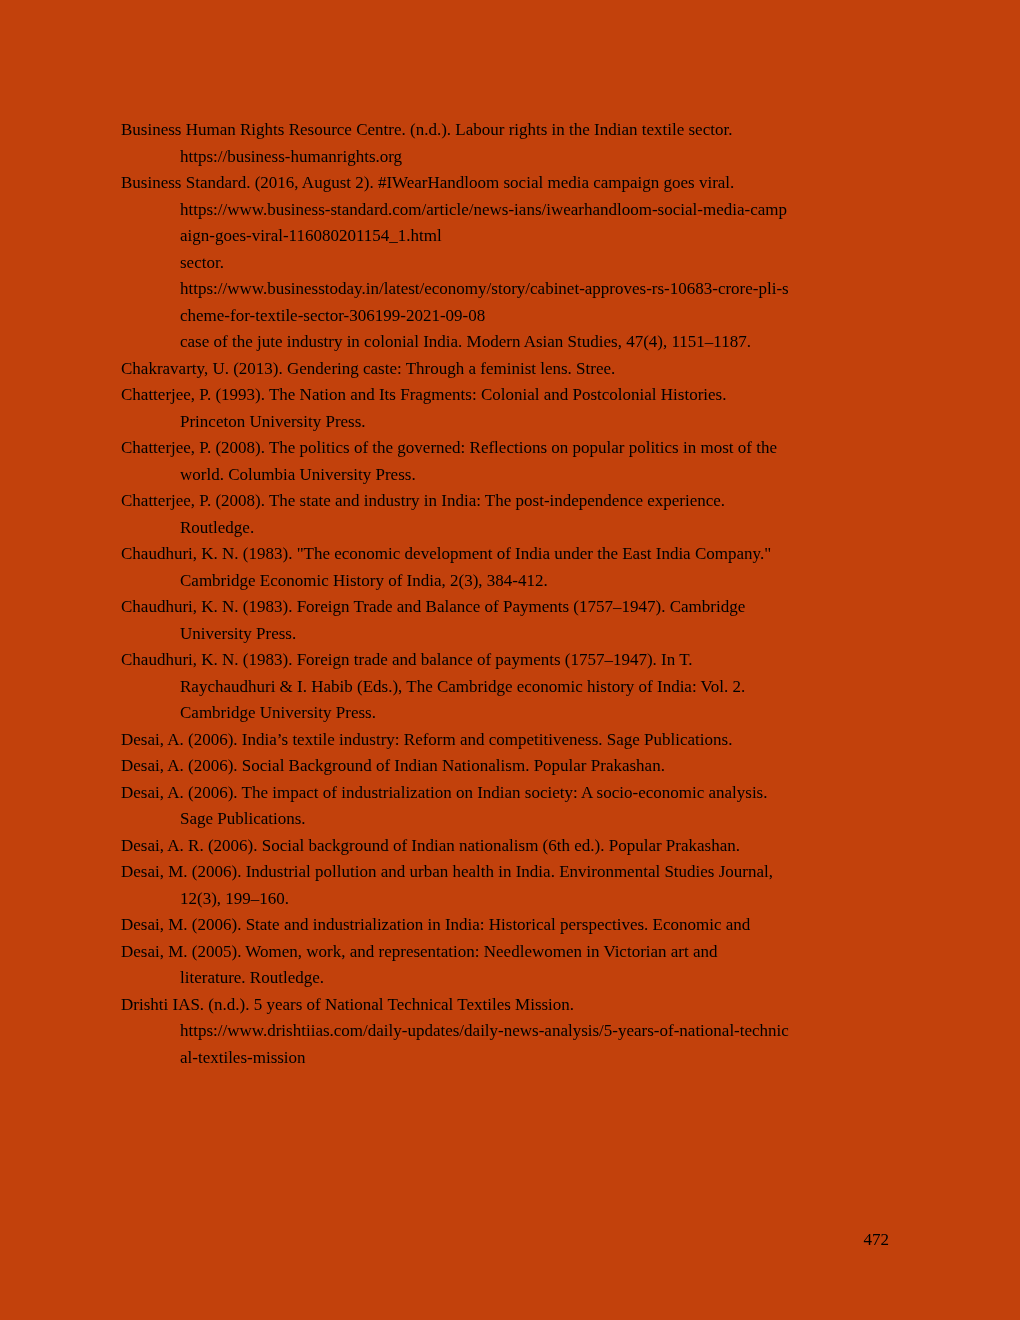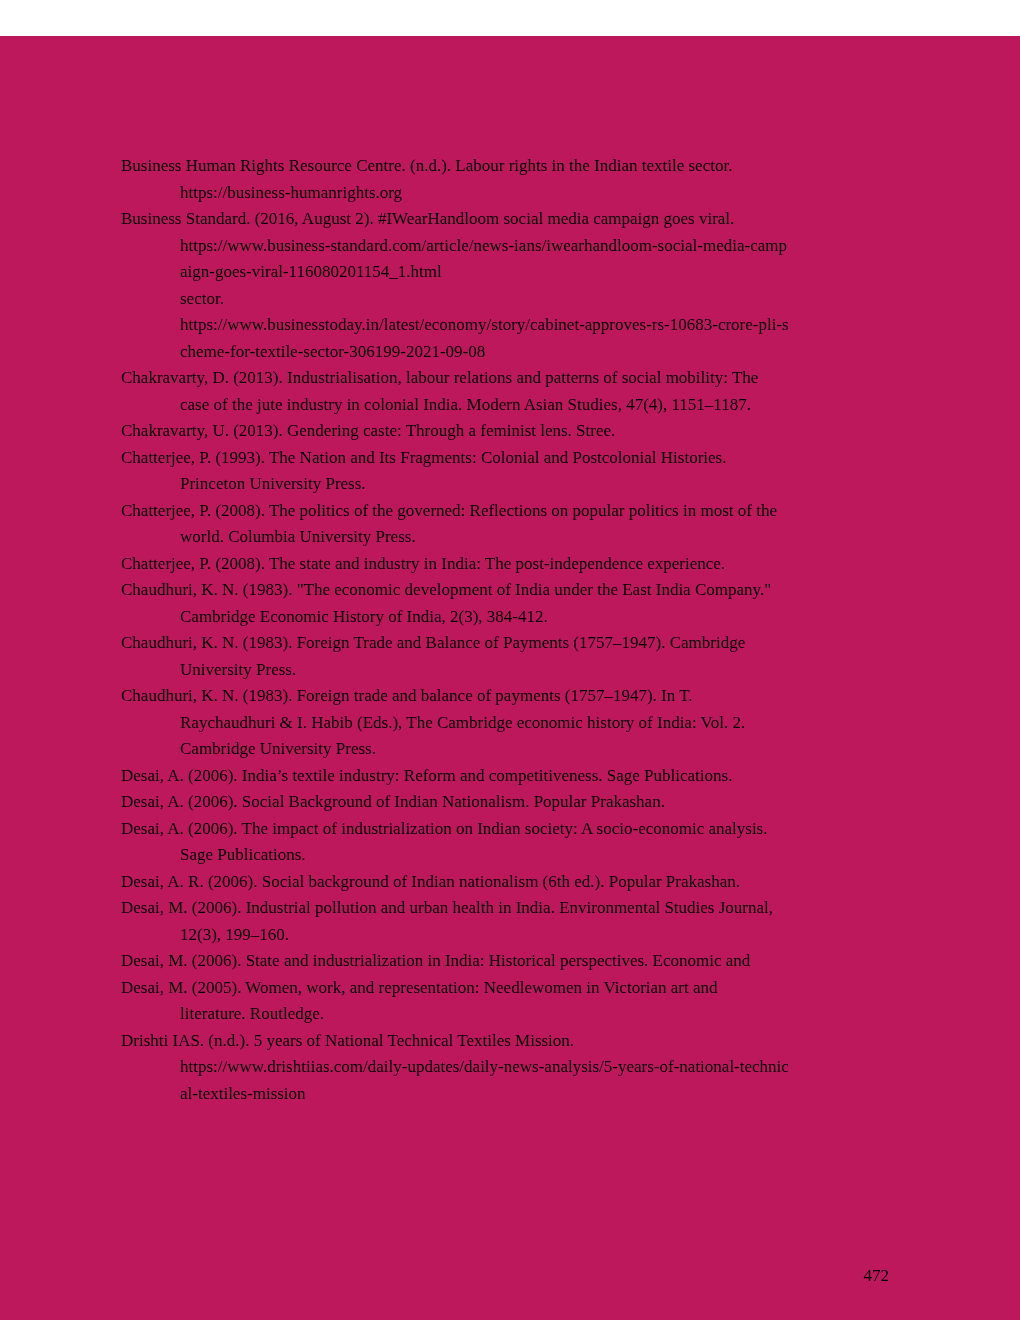--- a/index.html
+++ b/index.html
@@ -11,22 +11,21 @@
     width: 1020px;
     height: 1320px;
     position: relative;
     font-family: "Liberation Serif", "DejaVu Serif", serif;
     color: #000000;
     overflow: hidden;
   }
   .page {
     position: absolute;
     inset: 0;
-    background: #be185d;
-    margin-top: 36px;
+    background: #c2410c;
   }
   .references {
     position: absolute;
     left: 121px;
     top: 117px;
     width: 810px;
     font-size: 17px;
     line-height: 26.5px;
   }
   .ref-line {
@@ -56,36 +55,36 @@
         <div class="ref-line">Business Standard. (2016, August 2). #IWearHandloom social media campaign goes viral.</div>
         <div class="ref-line cont">https://www.business-standard.com/article/news-ians/iwearhandloom-social-media-camp</div>
         <div class="ref-line cont">aign-goes-viral-116080201154_1.html</div>
       </div>
       <div class="ref-entry">
         <div class="ref-line cont">sector.</div>
         <div class="ref-line cont">https://www.businesstoday.in/latest/economy/story/cabinet-approves-rs-10683-crore-pli-s</div>
         <div class="ref-line cont">cheme-for-textile-sector-306199-2021-09-08</div>
       </div>
       <div class="ref-entry">
-        <div class="ref-line">Chakravarty, D. (2013). Industrialisation, labour relations and patterns of social mobility: The</div>
         <div class="ref-line cont">case of the jute industry in colonial India. Modern Asian Studies, 47(4), 1151–1187.</div>
       </div>
       <div class="ref-entry">
         <div class="ref-line">Chakravarty, U. (2013). Gendering caste: Through a feminist lens. Stree.</div>
       </div>
       <div class="ref-entry">
         <div class="ref-line">Chatterjee, P. (1993). The Nation and Its Fragments: Colonial and Postcolonial Histories.</div>
         <div class="ref-line cont">Princeton University Press.</div>
       </div>
       <div class="ref-entry">
         <div class="ref-line">Chatterjee, P. (2008). The politics of the governed: Reflections on popular politics in most of the</div>
         <div class="ref-line cont">world. Columbia University Press.</div>
       </div>
       <div class="ref-entry">
         <div class="ref-line">Chatterjee, P. (2008). The state and industry in India: The post-independence experience.</div>
+        <div class="ref-line cont">Routledge.</div>
       </div>
       <div class="ref-entry">
         <div class="ref-line">Chaudhuri, K. N. (1983). "The economic development of India under the East India Company."</div>
         <div class="ref-line cont">Cambridge Economic History of India, 2(3), 384-412.</div>
       </div>
       <div class="ref-entry">
         <div class="ref-line">Chaudhuri, K. N. (1983). Foreign Trade and Balance of Payments (1757–1947). Cambridge</div>
         <div class="ref-line cont">University Press.</div>
       </div>
       <div class="ref-entry">

